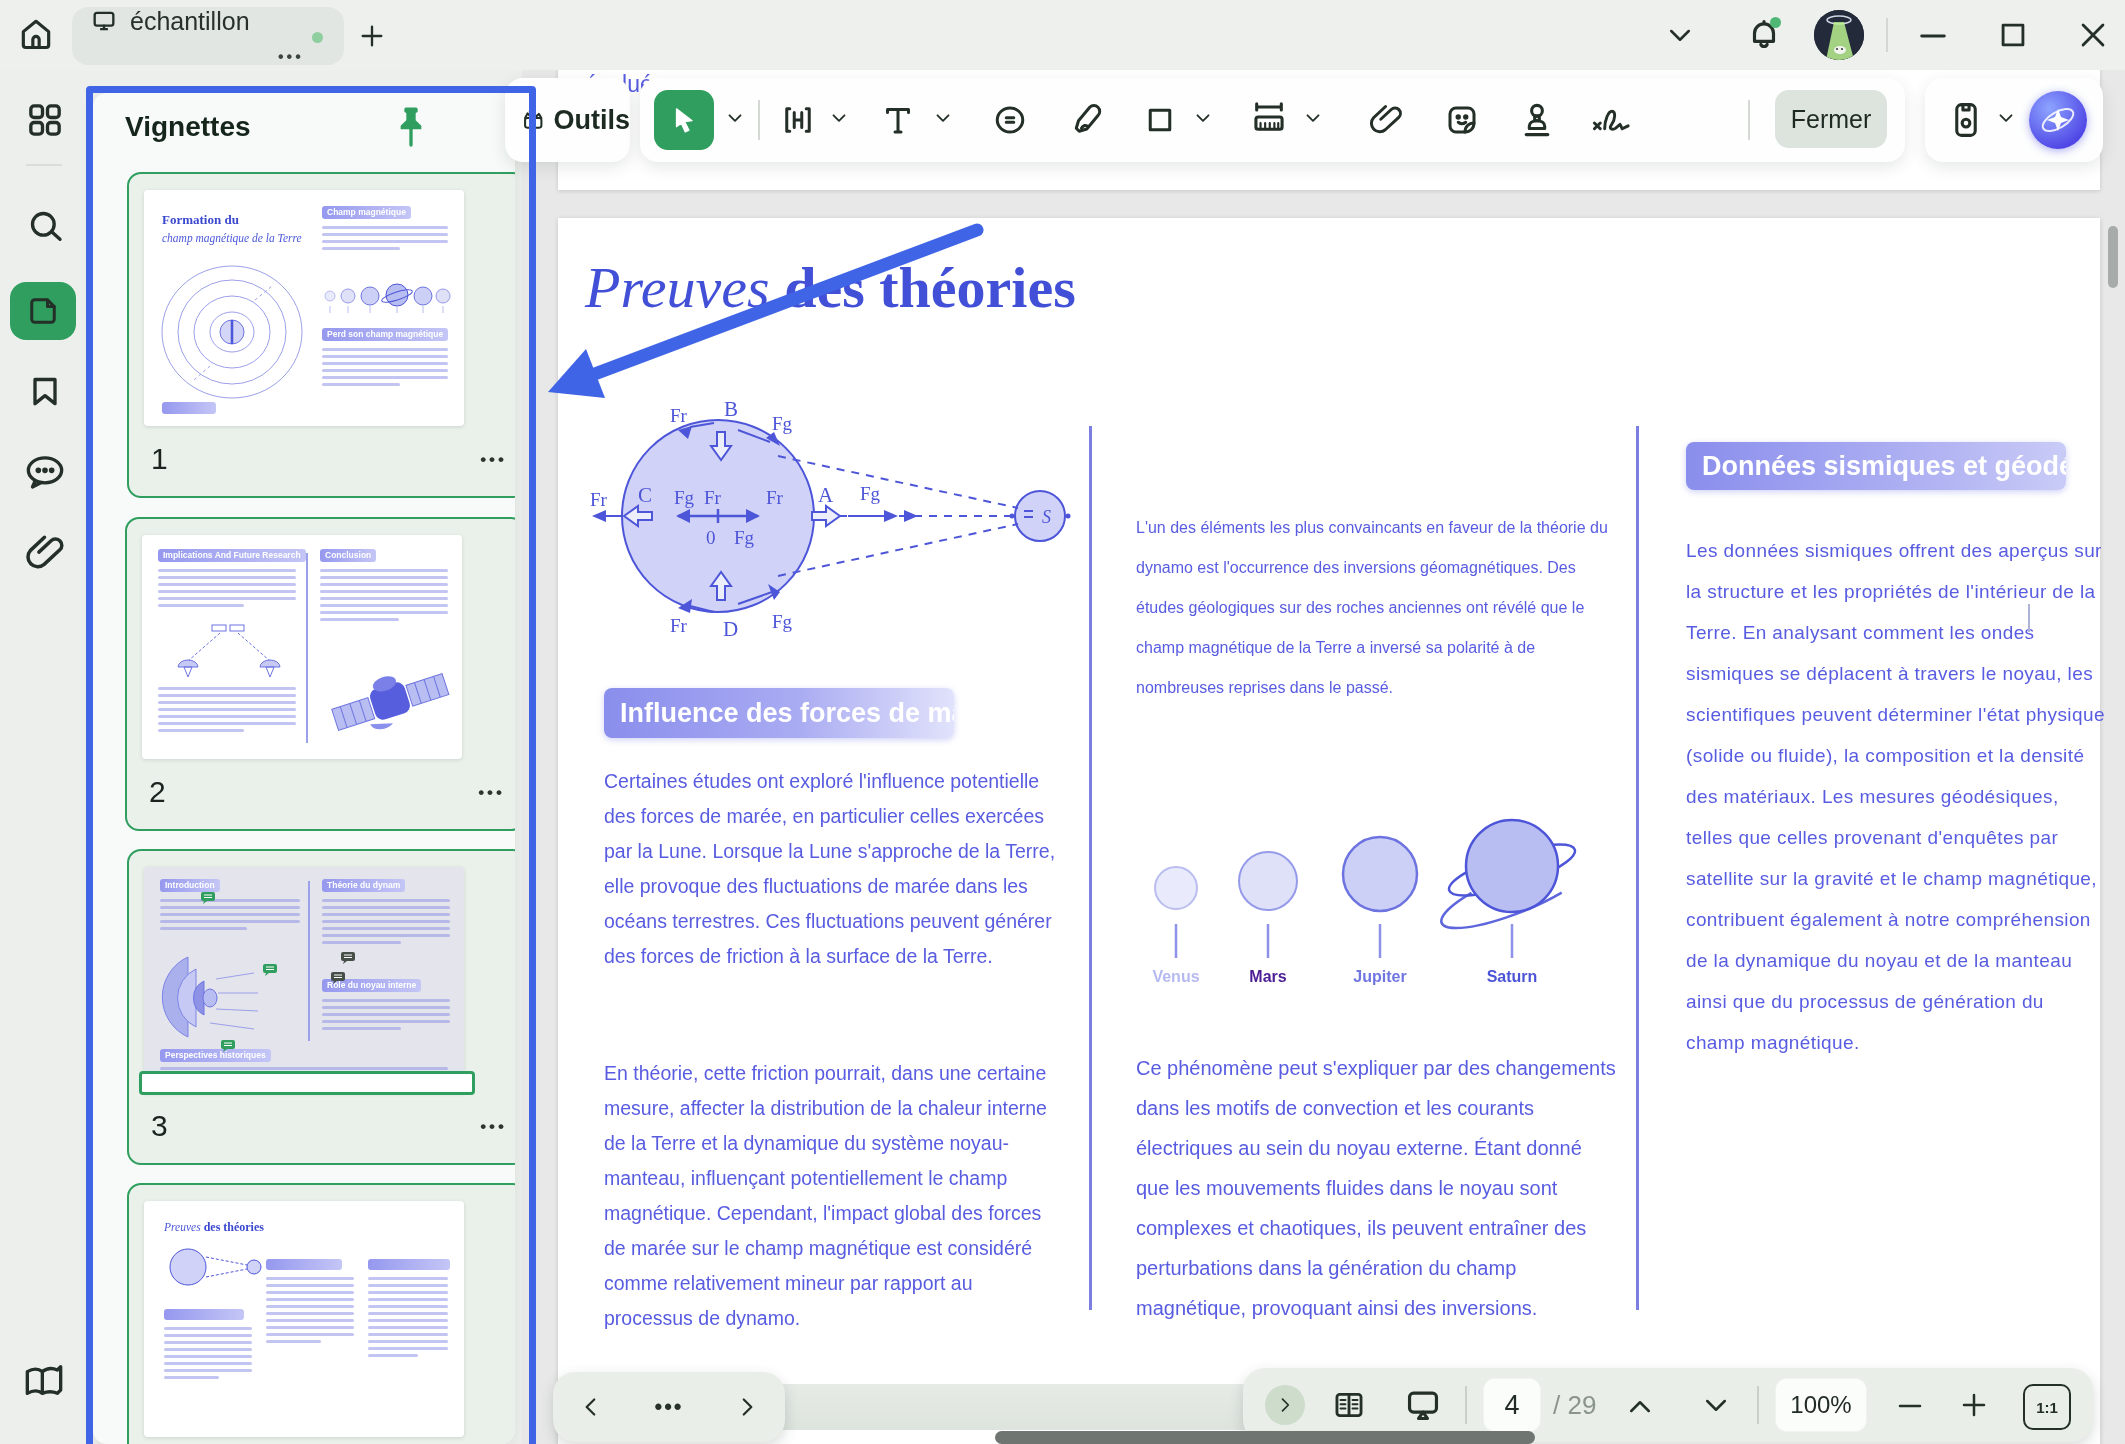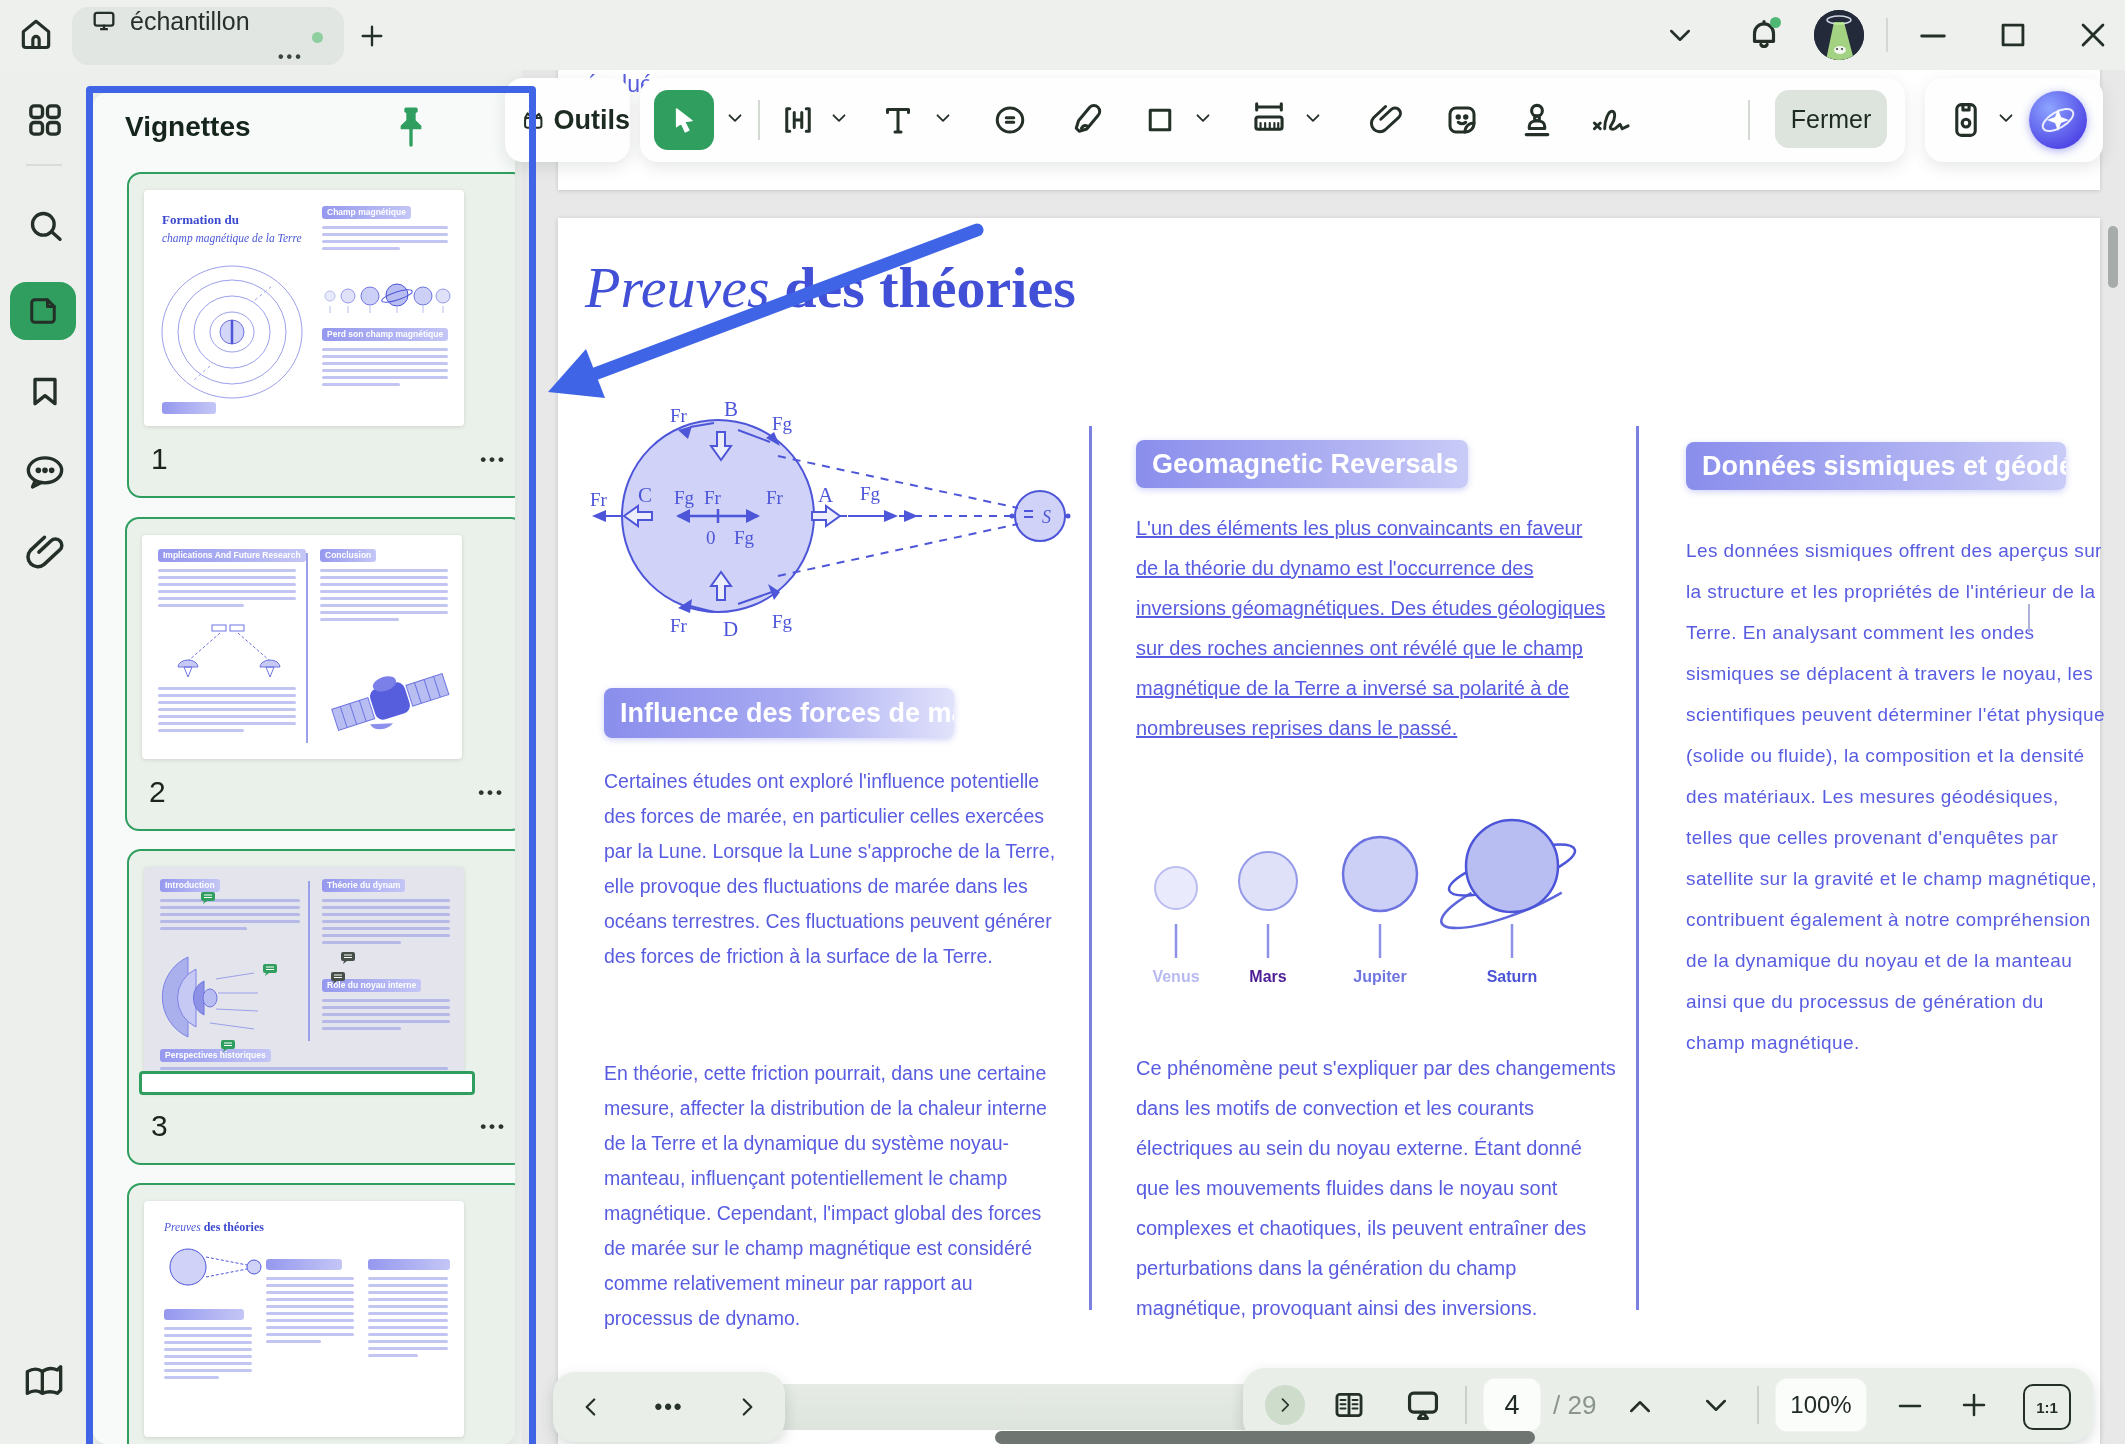--- a/index.html
+++ b/index.html
@@ -112,22 +112,21 @@
           </g>
       </svg>
 
       <div class="vdiv" style="left:531px;top:208px;height:884px;"></div>
       <div class="vdiv" style="left:1078px;top:208px;height:884px;"></div>
 
       <div class="chip chip1" style="left:46px;top:470px;width:318px;height:50px;">Influence des forces de ma</div>
       <div class="para" style="left:46px;top:546px;width:462px;font-size:19.5px;line-height:35px;">Certaines études ont exploré l'influence potentielle des forces de marée, en particulier celles exercées par la Lune. Lorsque la Lune s'approche de la Terre, elle provoque des fluctuations de marée dans les océans terrestres. Ces fluctuations peuvent générer des forces de friction à la surface de la Terre.</div>
       <div class="para" style="left:46px;top:838px;width:462px;font-size:19.5px;line-height:35px;">En théorie, cette friction pourrait, dans une certaine mesure, affecter la distribution de la chaleur interne de la Terre et la dynamique du système noyau-manteau, influençant potentiellement le champ magnétique. Cependant, l'impact global des forces de marée sur le champ magnétique est considéré comme relativement mineur par rapport au processus de dynamo.</div>
 
-      <div class="chip chip2" style="left:578px;top:222px;width:300px;height:48px;">Geomagnetic Reversals</div>
-      <div class="para" style="left:578px;top:290px;width:472px;font-size:20px;line-height:40px;text-decoration:underline;">L'un des éléments les plus convaincants en faveur de la théorie du dynamo est l'occurrence des inversions géomagnétiques. Des études géologiques sur des roches anciennes ont révélé que le champ magnétique de la Terre a inversé sa polarité à de nombreuses reprises dans le passé.</div>
+      <div class="para" style="left:578px;top:290px;width:472px;font-size:16px;line-height:40px;">L'un des éléments les plus convaincants en faveur de la théorie du dynamo est l'occurrence des inversions géomagnétiques. Des études géologiques sur des roches anciennes ont révélé que le champ magnétique de la Terre a inversé sa polarité à de nombreuses reprises dans le passé.</div>
 
       <div class="abs" style="left:582px;top:578px;width:470px;height:200px;">
         <svg width="470" height="168" viewBox="0 0 470 168">
           <circle cx="36" cy="92" r="21" fill="#e9eafb" stroke="#b9bdf0" stroke-width="2"></circle>
           <circle cx="128" cy="85" r="29" fill="#dfe1f9" stroke="#959ae9" stroke-width="2"></circle>
           <circle cx="240" cy="78" r="37" fill="#cdd0f6" stroke="#6d74e0" stroke-width="2.5"></circle>
           <ellipse cx="372" cy="74" rx="66" ry="16" fill="none" stroke="#4d55d8" stroke-width="2.5" transform="rotate(-18 372 74)"></ellipse>
           <circle cx="372" cy="70" r="46" fill="#b9bef2" stroke="#4d55d8" stroke-width="2.5"></circle>
           <path d="M330 94 A66 16 -18 0 0 420 100" fill="none" stroke="#4d55d8" stroke-width="2.5" transform="rotate(-4 372 74)" opacity=".9"></path>
           <g stroke="#8d92e8" stroke-width="2.5">

